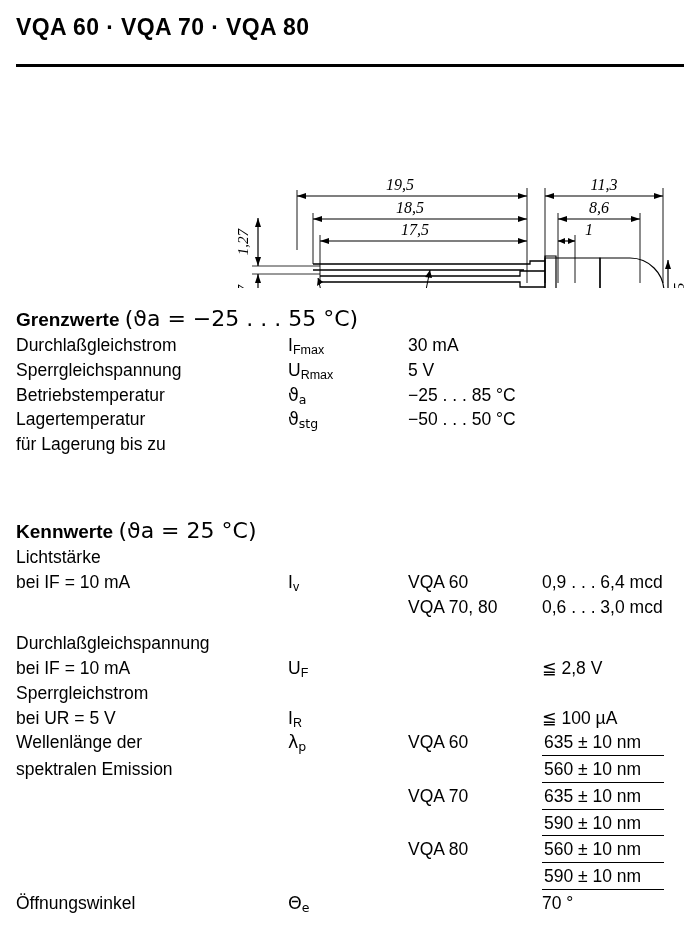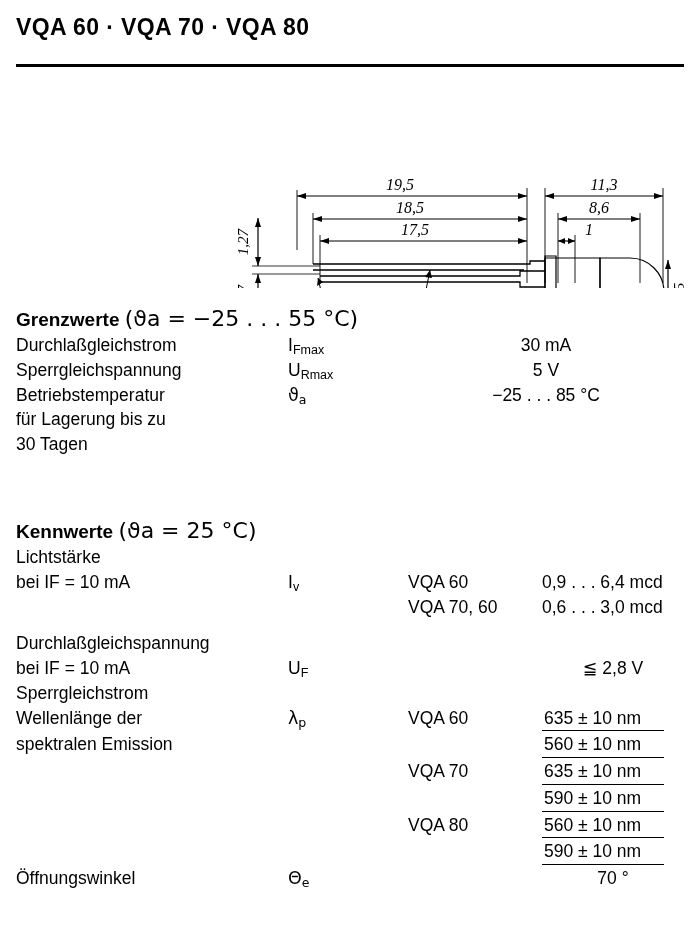--- a/index.html
+++ b/index.html
@@ -74,21 +74,21 @@
   }
   table.spec td {
     padding: 1px 0 1px 0;
     vertical-align: top;
     line-height: 1.30;
     white-space: nowrap;
   }
   td.c-name   { width: 272px; }
   td.c-sym    { width: 120px; font-weight: normal; }
   td.c-type   { width: 134px; }
-  td.c-val    { text-align: center; }
+  td.c-val    { text-align: left; }
   td.c-val-l  { text-align: left; }
   .sub { font-size: 12.5px; vertical-align: baseline; position: relative; top: 3px; }
   .greek { font-family: "DejaVu Sans", sans-serif; }
   .ul-val {
     display: inline-block;
     border-bottom: 1.6px solid #000;
     padding: 0 2px 1px 2px;
     min-width: 118px;
     text-align: left;
   }
@@ -213,26 +213,26 @@
           <td class="c-name">Sperrgleichspannung</td>
           <td class="c-sym"><span>U</span><span class="sub">Rmax</span></td>
           <td class="c-val">5 V</td>
         </tr>
         <tr>
           <td class="c-name">Betriebstemperatur</td>
           <td class="c-sym greek"><span>ϑ</span><span class="sub">a</span></td>
           <td class="c-val">−25 . . . 85 °C</td>
         </tr>
         <tr>
+          <td class="c-name">Lagertemperatur</td>
+          <td class="c-sym greek"><span>ϑ</span><span class="sub">stg</span></td>
+          <td class="c-val">−50 . . . 50 °C</td>
+        </tr>
+        <tr>
           <td class="c-name">für Lagerung bis zu</td>
-          <td class="c-sym"></td>
-          <td class="c-val"></td>
-        </tr>
-        <tr>
-          <td class="c-name">30 Tagen</td>
           <td class="c-sym"></td>
           <td class="c-val"></td>
         </tr>
       </tbody>
     </table>
   </div>
 
   <div class="section" style="top:518px;">
     <div class="sec-title">
       <span>Kennwerte</span>
@@ -250,21 +250,21 @@
         </tr>
         <tr>
           <td class="c-name"><span>bei IF = 10 mA</span></td>
           <td class="c-sym"><span>I</span><span class="sub">v</span></td>
           <td class="c-type">VQA 60</td>
           <td class="c-val-l">0,9 . . . 6,4 mcd</td>
         </tr>
         <tr>
           <td class="c-name"></td>
           <td class="c-sym"></td>
-          <td class="c-type">VQA 70, 60</td>
+          <td class="c-type">VQA 70, 80</td>
           <td class="c-val-l">0,6 . . . 3,0 mcd</td>
         </tr>
 
         <tr class="spacer-row">
             <td colspan="4"></td>
           </tr>
 
         <tr>
           <td class="c-name">Durchlaßgleichspannung</td>
           <td class="c-sym"></td>
@@ -276,20 +276,26 @@
           <td class="c-sym"><span>U</span><span class="sub">F</span></td>
           <td class="c-type"></td>
           <td class="c-val">≦ 2,8 V</td>
         </tr>
 
         <tr>
           <td class="c-name">Sperrgleichstrom</td>
           <td class="c-sym"></td>
           <td class="c-type"></td>
           <td class="c-val"></td>
+        </tr>
+        <tr>
+          <td class="c-name">bei UR = 5 V</td>
+          <td class="c-sym"><span>I</span><span class="sub">R</span></td>
+          <td class="c-type"></td>
+          <td class="c-val">≦ 100 µA</td>
         </tr>
 
         <tr>
           <td class="c-name">Wellenlänge der</td>
           <td class="c-sym greek"><span>λ</span><span class="sub">p</span></td>
           <td class="c-type">VQA 60</td>
           <td class="c-val-l"><span class="ul-val">635 ± 10 nm</span></td>
         </tr>
         <tr>
           <td class="c-name">spektralen Emission</td>

